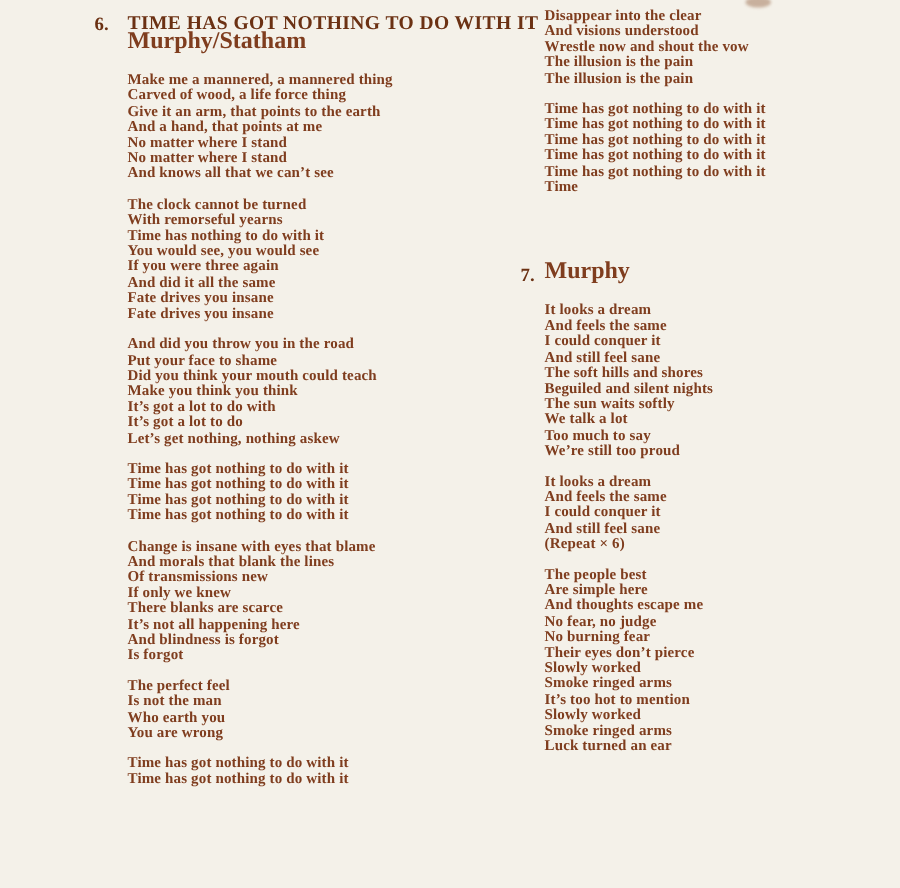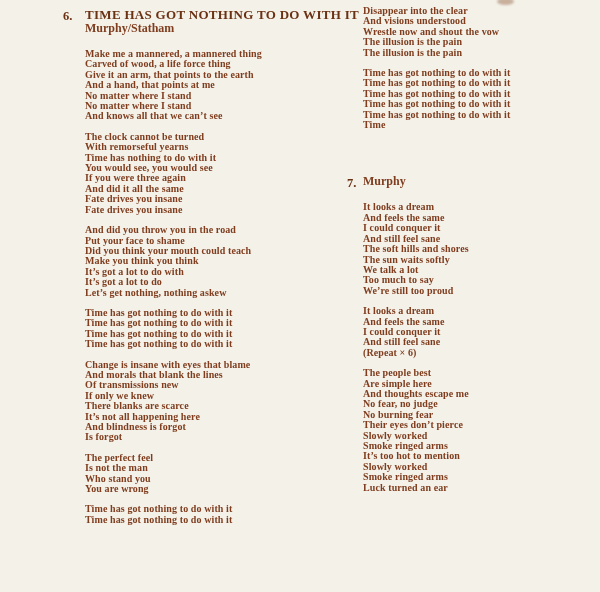--- a/index.html
+++ b/index.html
@@ -20,21 +20,21 @@
     font-weight:700;font-size:12.5px;color:var(--ink-dark,#6b3113);
   }
   .col-right .song-heading .song-number{left:-16px;}
   .song-title{
     display:block;
     font-weight:700;font-size:13px;line-height:14px;
     letter-spacing:0.3px;white-space:nowrap;
     color:var(--ink-dark,#6b3113);
   }
   .song-credit{
-    font-weight:700;font-size:12px;line-height:12px;
+    font-weight:700;font-size:16px;line-height:12px;
     color:var(--ink,#7f3d1e);
   }
   .song7-heading{margin-top:45px;}
   .stanza{margin-bottom:10px;}
   .line{
     font-weight:700;font-size:10px;line-height:10.4px;
     letter-spacing:0.1px;white-space:pre;
   }
   .scan-artifact{
     position:absolute;left:497px;top:-2px;width:17px;height:7px;
@@ -97,21 +97,21 @@
           <div class="line">Of transmissions new</div>
           <div class="line">If only we knew</div>
           <div class="line">There blanks are scarce</div>
           <div class="line">It’s not all happening here</div>
           <div class="line">And blindness is forgot</div>
           <div class="line">Is forgot</div>
         </div>
         <div class="stanza">
           <div class="line">The perfect feel</div>
           <div class="line">Is not the man</div>
-          <div class="line">Who stand you</div>
+          <div class="line">Who earth you</div>
           <div class="line">You are wrong</div>
         </div>
         <div class="stanza">
           <div class="line">Time has got nothing to do with it</div>
           <div class="line">Time has got nothing to do with it</div>
         </div>
       </div>
   </div>
 
   <div class="col col-right">
@@ -137,20 +137,21 @@
       <span class="song-number">7.</span>
       <div class="song-credit">Murphy</div>
     </div>
     <div class="stanzas">
         <div class="stanza">
           <div class="line">It looks a dream</div>
           <div class="line">And feels the same</div>
           <div class="line">I could conquer it</div>
           <div class="line">And still feel sane</div>
           <div class="line">The soft hills and shores</div>
+          <div class="line">Beguiled and silent nights</div>
           <div class="line">The sun waits softly</div>
           <div class="line">We talk a lot</div>
           <div class="line">Too much to say</div>
           <div class="line">We’re still too proud</div>
         </div>
         <div class="stanza">
           <div class="line">It looks a dream</div>
           <div class="line">And feels the same</div>
           <div class="line">I could conquer it</div>
           <div class="line">And still feel sane</div>

